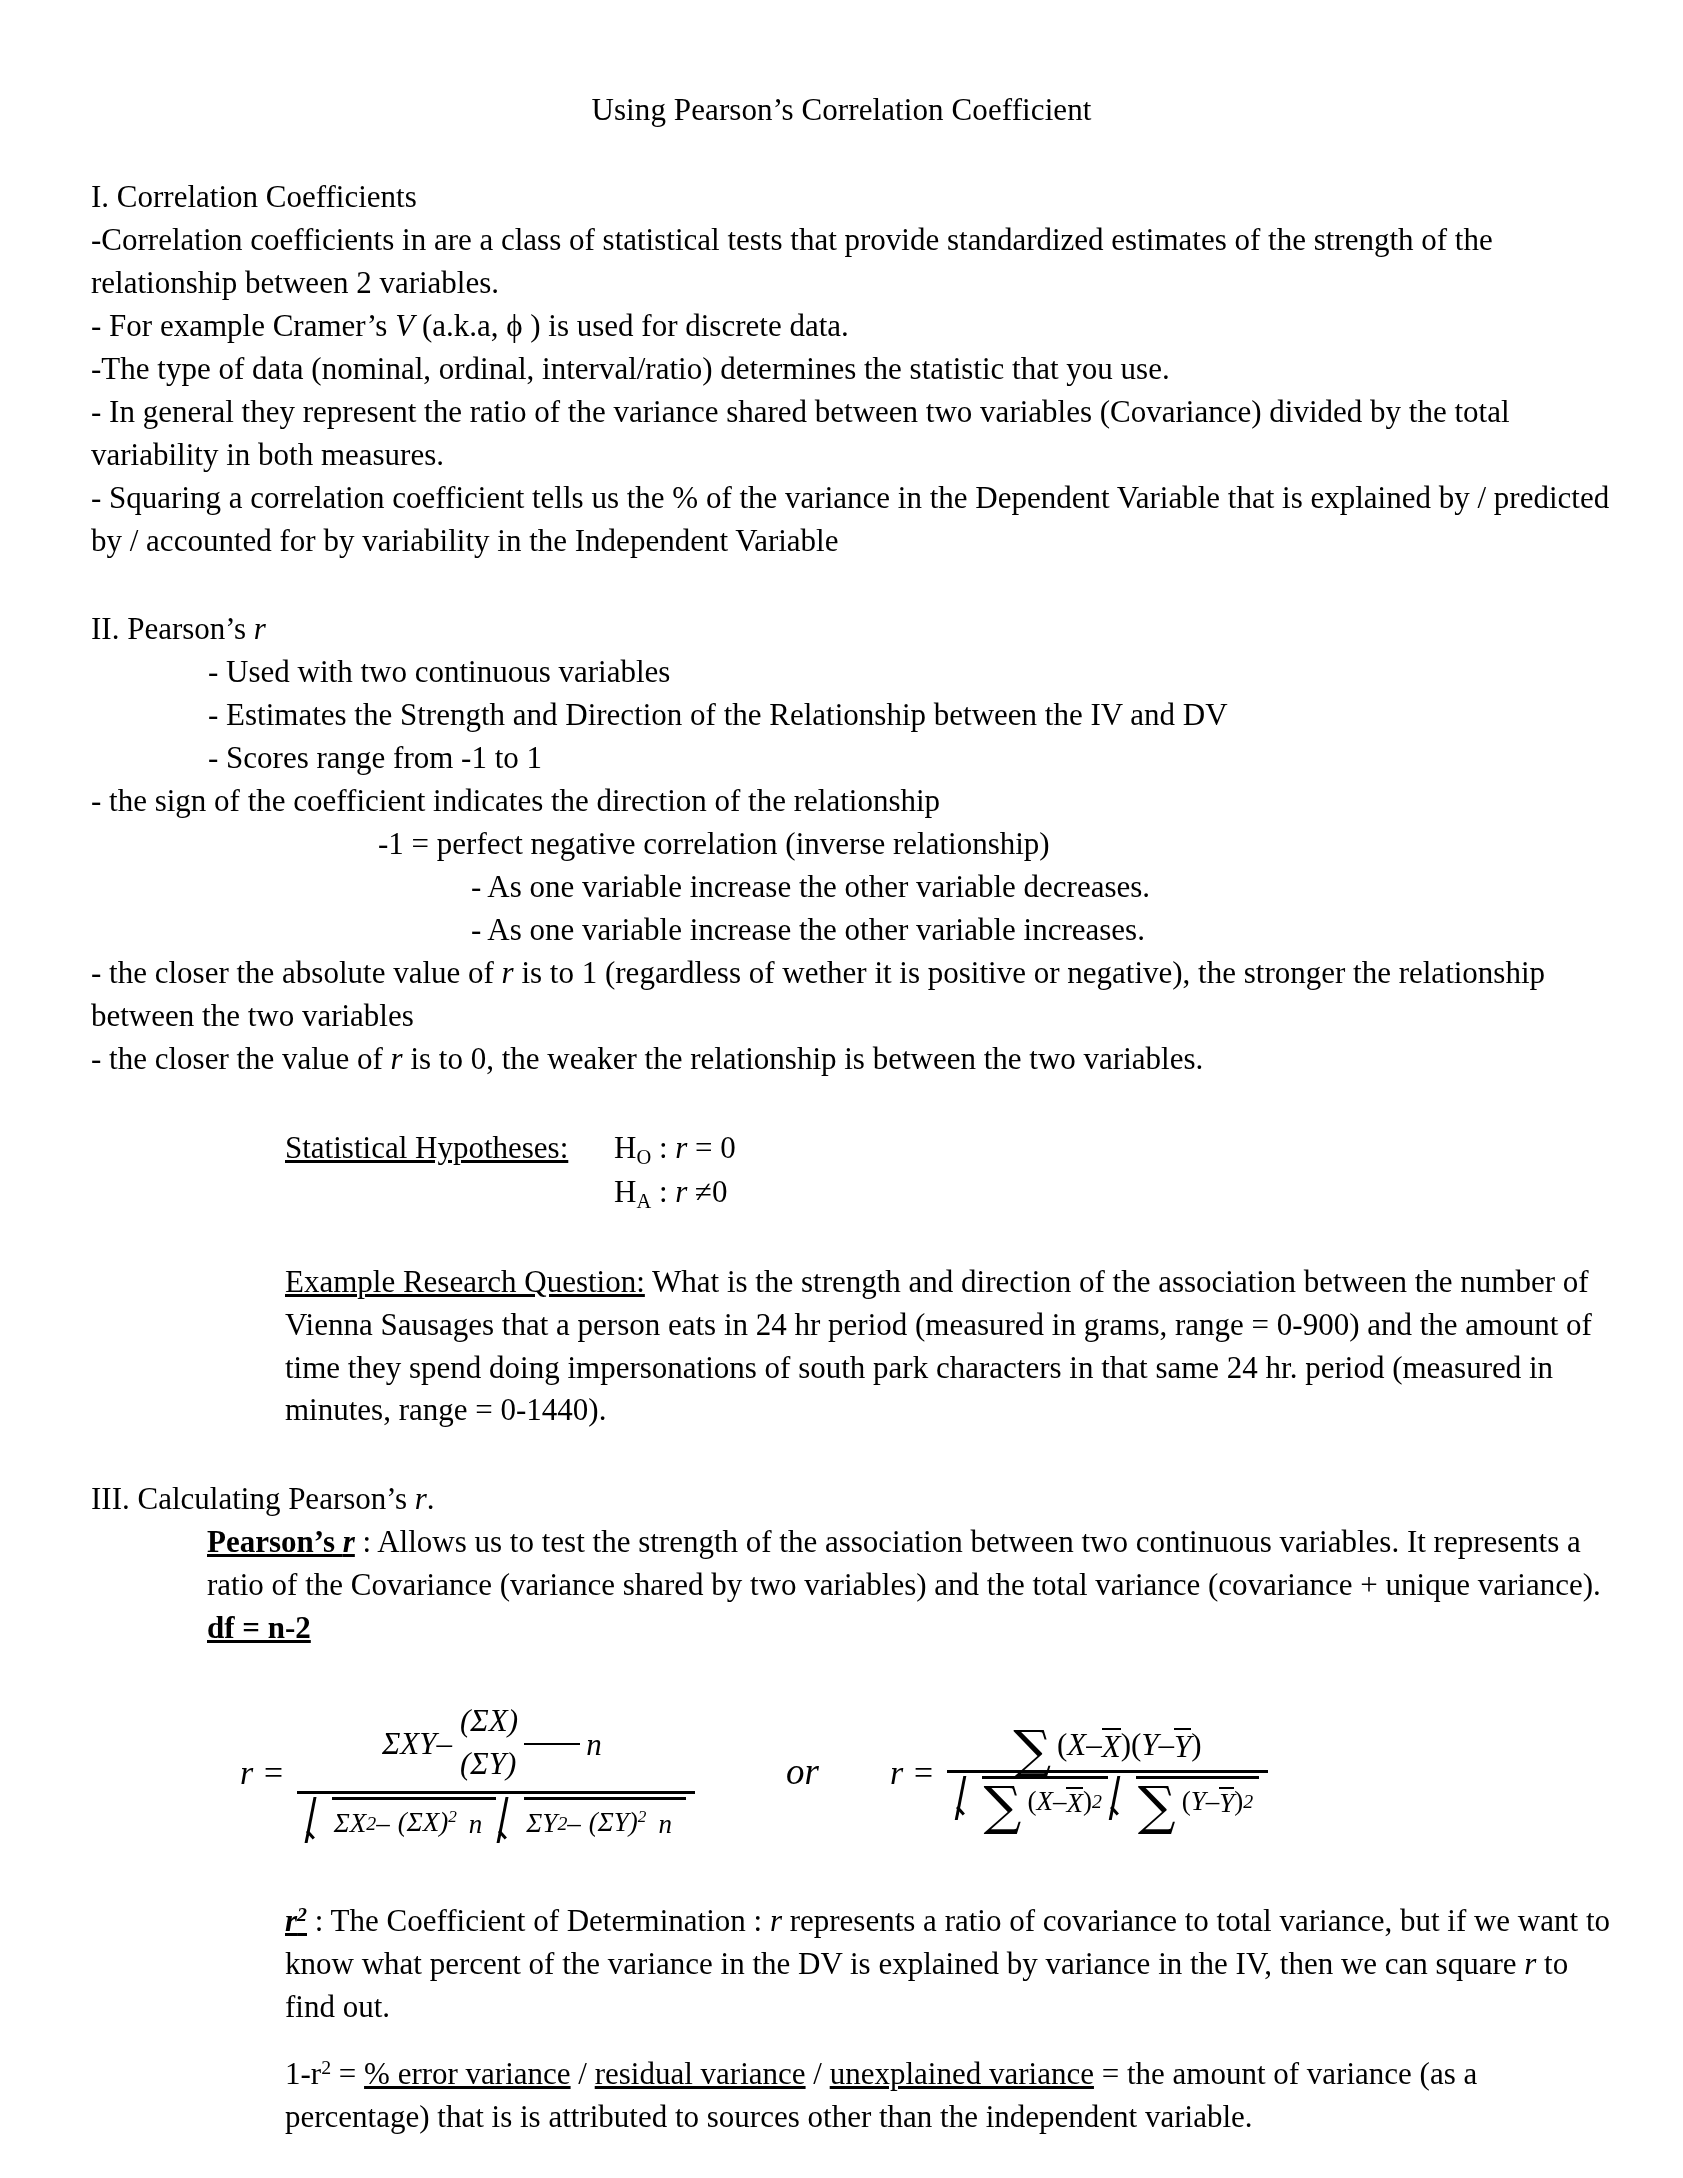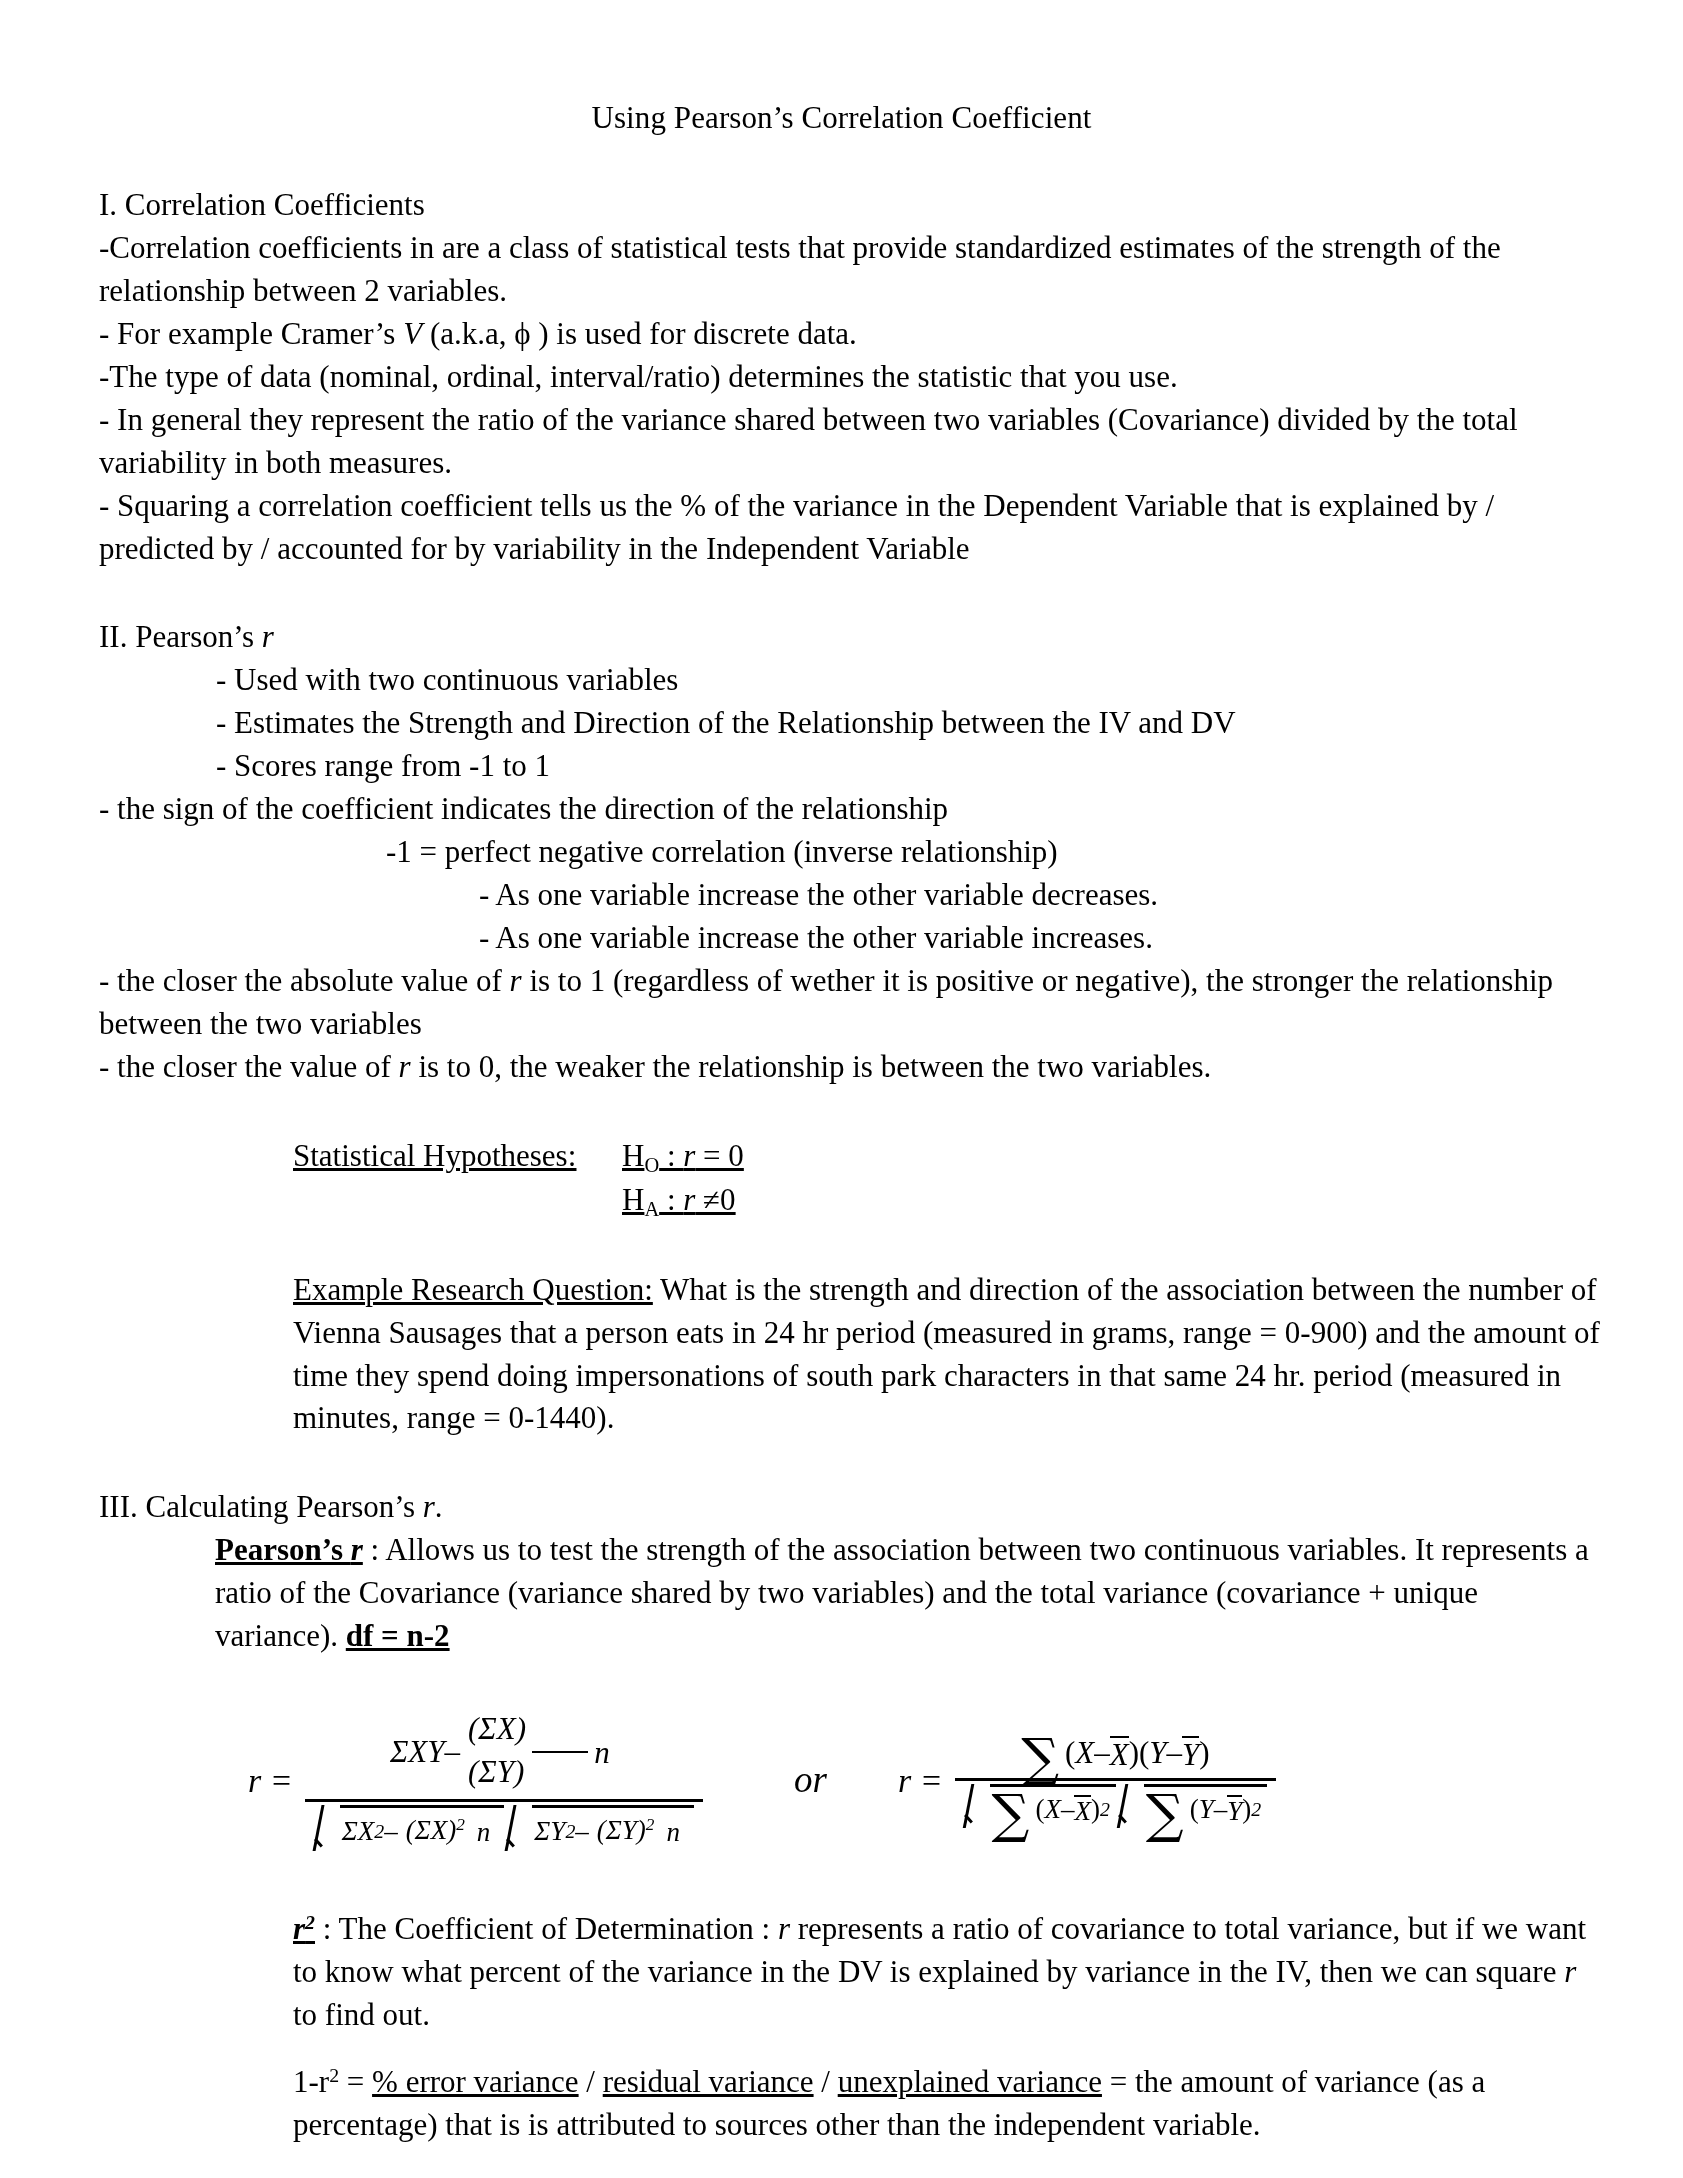--- a/index.html
+++ b/index.html
@@ -13,21 +13,21 @@
     font-family: "Liberation Serif", "DejaVu Serif", serif;
     color: #000000;
     overflow: hidden;
   }
   .page {
     position: relative;
     width: 1683px;
     height: 2066px;
     background: #ffffff;
     box-sizing: border-box;
-    padding: 8px;
+    padding: 0;
   }
   .doc-title {
     text-align: center;
     font-size: 31px;
     line-height: 1.2;
     padding-top: 91px;
     letter-spacing: 0.1px;
   }
   .body-col {
     margin-left: 91px;
@@ -198,21 +198,21 @@
     <div class="blk" style="margin-left:380px">- As one variable increase the other variable decreases.</div>
     <div class="blk" style="margin-left:380px">- As one variable increase the other variable increases.</div>
 
     <div class="blk L3"><span>- the closer the absolute value of </span><i>r</i><span> is to 1 (regardless of wether it is positive or negative), the stronger the relationship between the two variables</span></div>
 
     <div class="blk L3"><span>- the closer the value of </span><i>r</i><span> is to 0, the weaker the relationship is between the two variables.</span></div>
 
     <div class="gap"></div>
 
     <div style="margin-left:194px; position:relative;">
-      <div style="display:flex; align-items:flex-start;text-decoration:underline;">
+      <div style="display:flex; align-items:flex-start;">
         <div style="width:329px;">
           <span class="ul">Statistical Hypotheses:</span>
         </div>
         <div>
           <div><span>H</span><span class="sub">O</span><span> : </span><i>r</i><span> = 0</span></div>
           <div><span>H</span><span class="sub">A</span><span> : </span><i>r</i><span> ≠0</span></div>
         </div>
       </div>
     </div>
 

